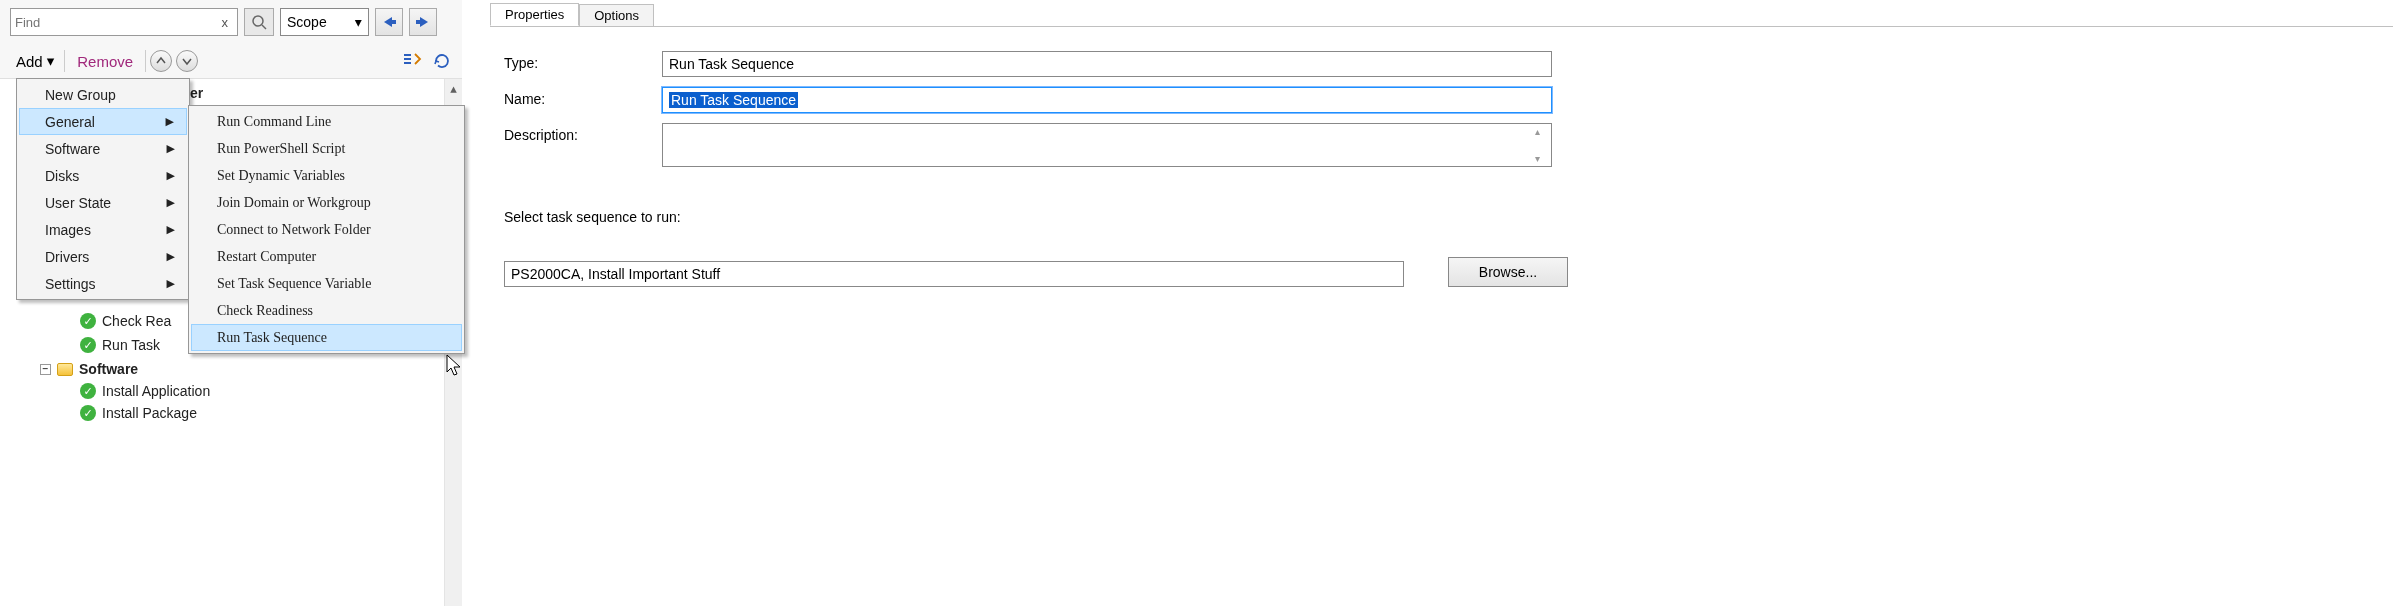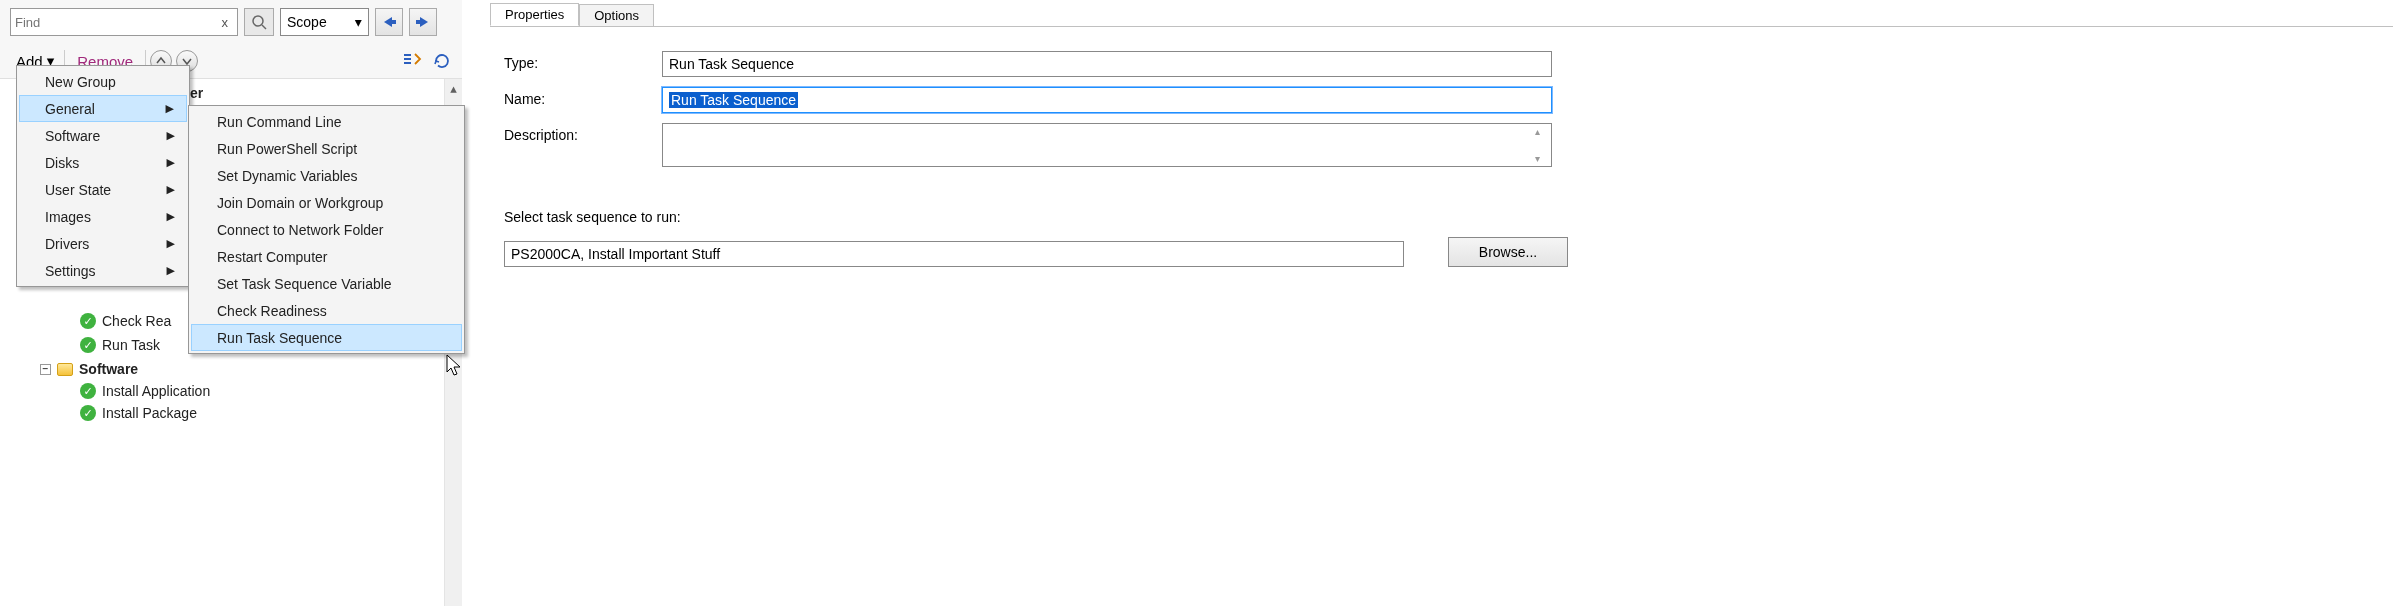--- a/index.html
+++ b/index.html
@@ -164,42 +164,42 @@
     }
     
     .menu {
       position: absolute;
       background: #f4f4f4;
       border: 1px solid #979797;
       box-shadow: 3px 3px 3px rgba(0,0,0,0.25);
       padding: 2px;
       z-index: 10;
     }
-    .menu.level1 { left: 16px; top: 65px; width: 174px; }
+    .menu.level1 { left: 16px; top: 78px; width: 174px; }
     .menu-item {
       height: 27px;
       display: flex;
       align-items: center;
       padding: 0 12px 0 26px;
       font-size: 14px;
       color: #222;
       cursor: pointer;
       position: relative;
     }
     .menu-item .arrow-right {
       margin-left: auto;
       font-size: 11px;
       color: #222;
     }
     .menu-item.highlight {
       background: #cce8ff;
       border: 1px solid #99d1ff;
       padding-left: 25px;
     }
-    .menu.level2 { left: 188px; top: 105px; width: 277px; }
+    .menu.level2 { left: 188px; top: 105px; width: 277px; font-family: Liberation Serif, serif; }
     .cursor-pointer {
       position: absolute;
       left: 446px; top: 354px;
       z-index: 30;
     }
     
     .right-panel {
       position:absolute;
       left: 490px; top:0;
       width: 1918px; height: 606px;
@@ -267,21 +267,21 @@
     .textarea-field .mini-scroll {
       position:absolute;
       right:2px; top:2px;
       width:14px; height:calc(100% - 4px);
       display:flex; flex-direction:column; justify-content:space-between;
       color:#999;
       font-size:10px;
     }
     .section-label {
       margin-top: 42px;
-      margin-bottom: 12px;
+      margin-bottom: 32px;
       font-size:14px;
     }
     .seq-row { display:flex; align-items:flex-end; gap: 44px;}
     .seq-field {
       border:1px solid #888;
       background:#fff;
       width: 900px;
       height: 26px;
       padding: 0 6px;
       font-size:14px;

